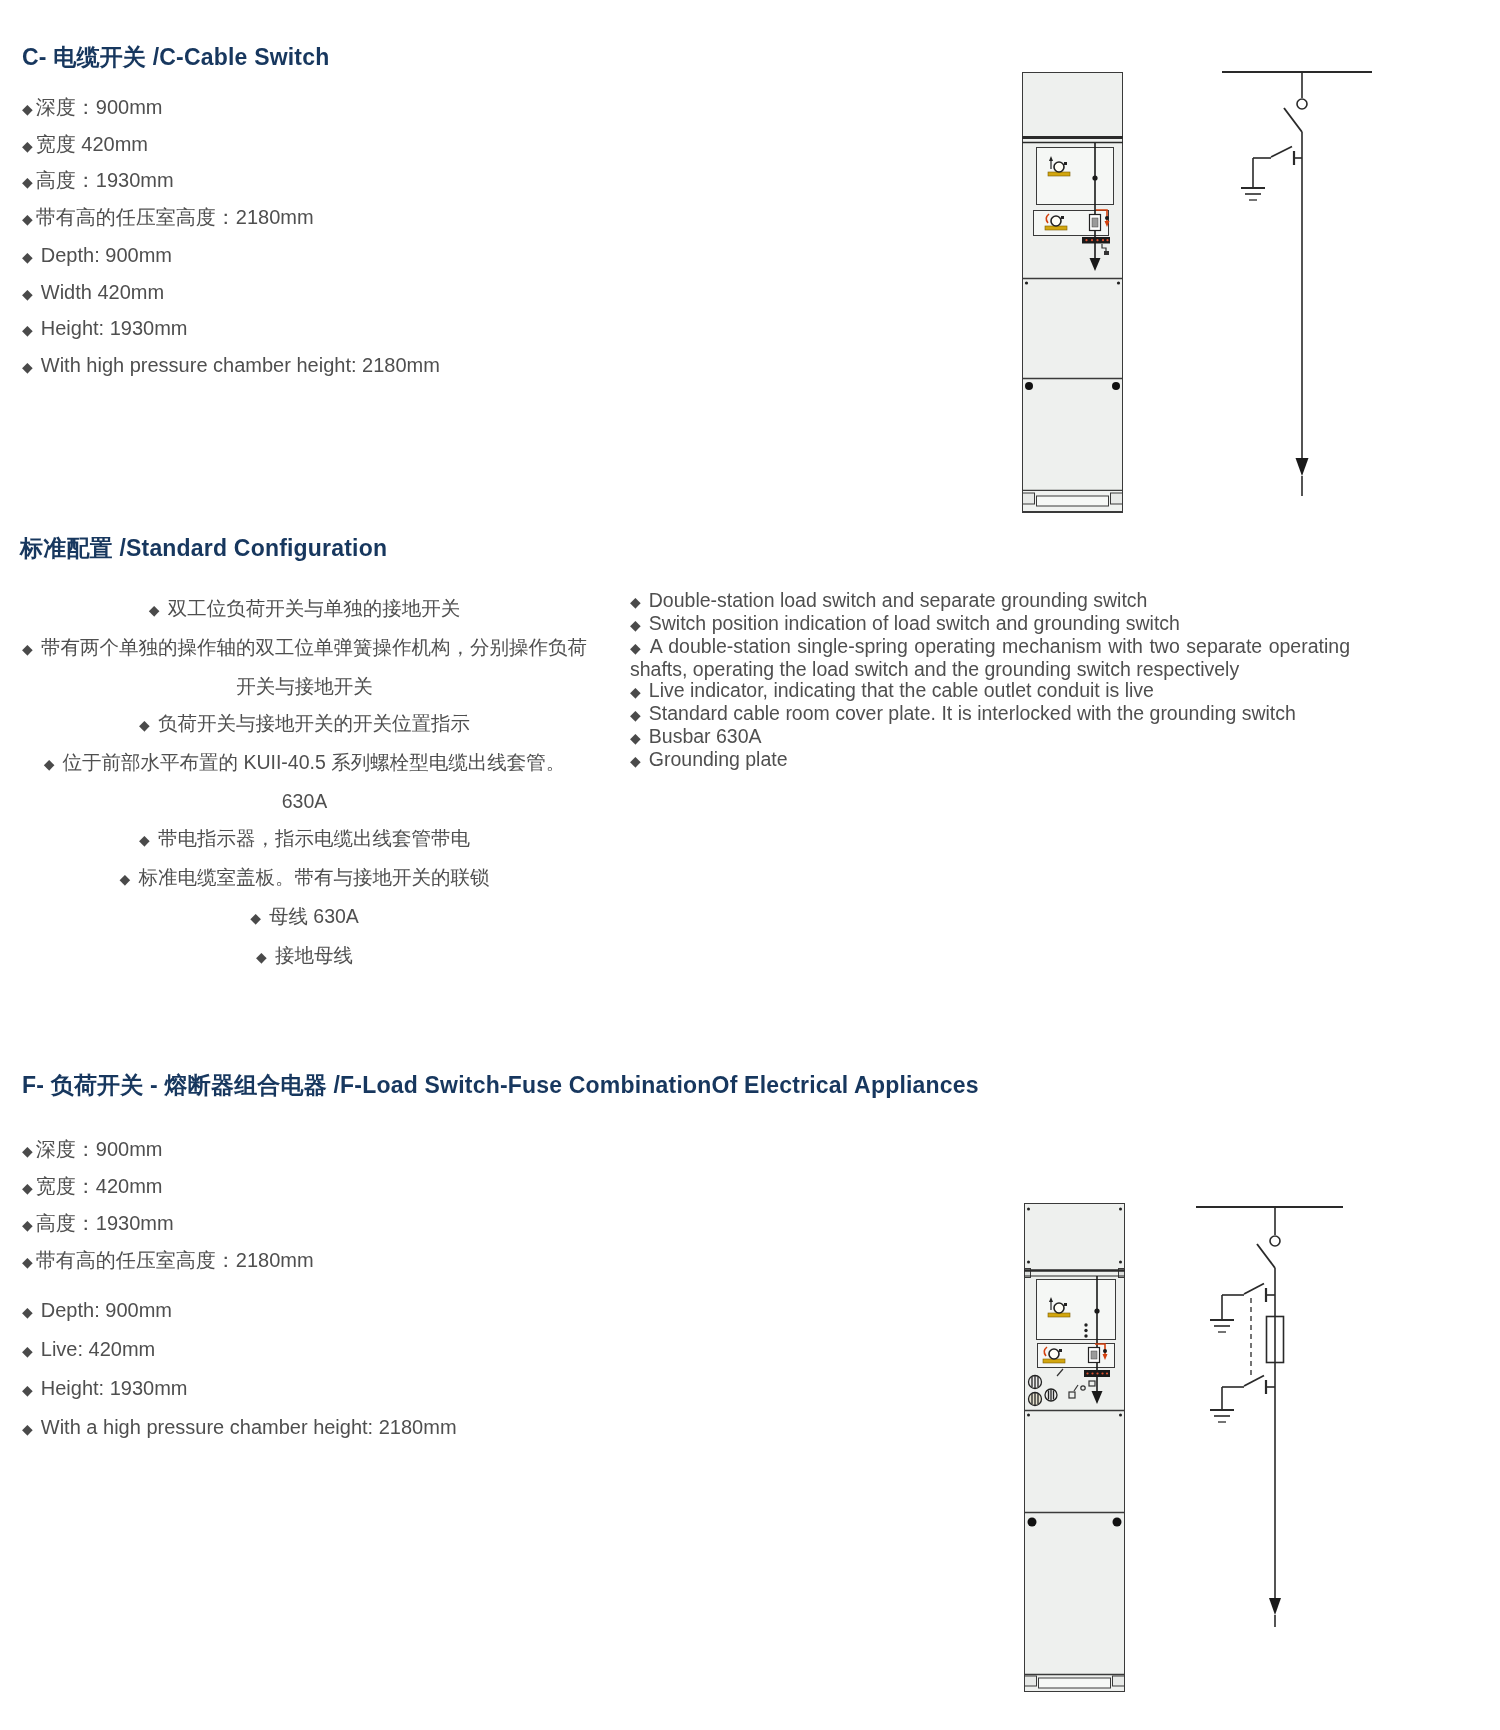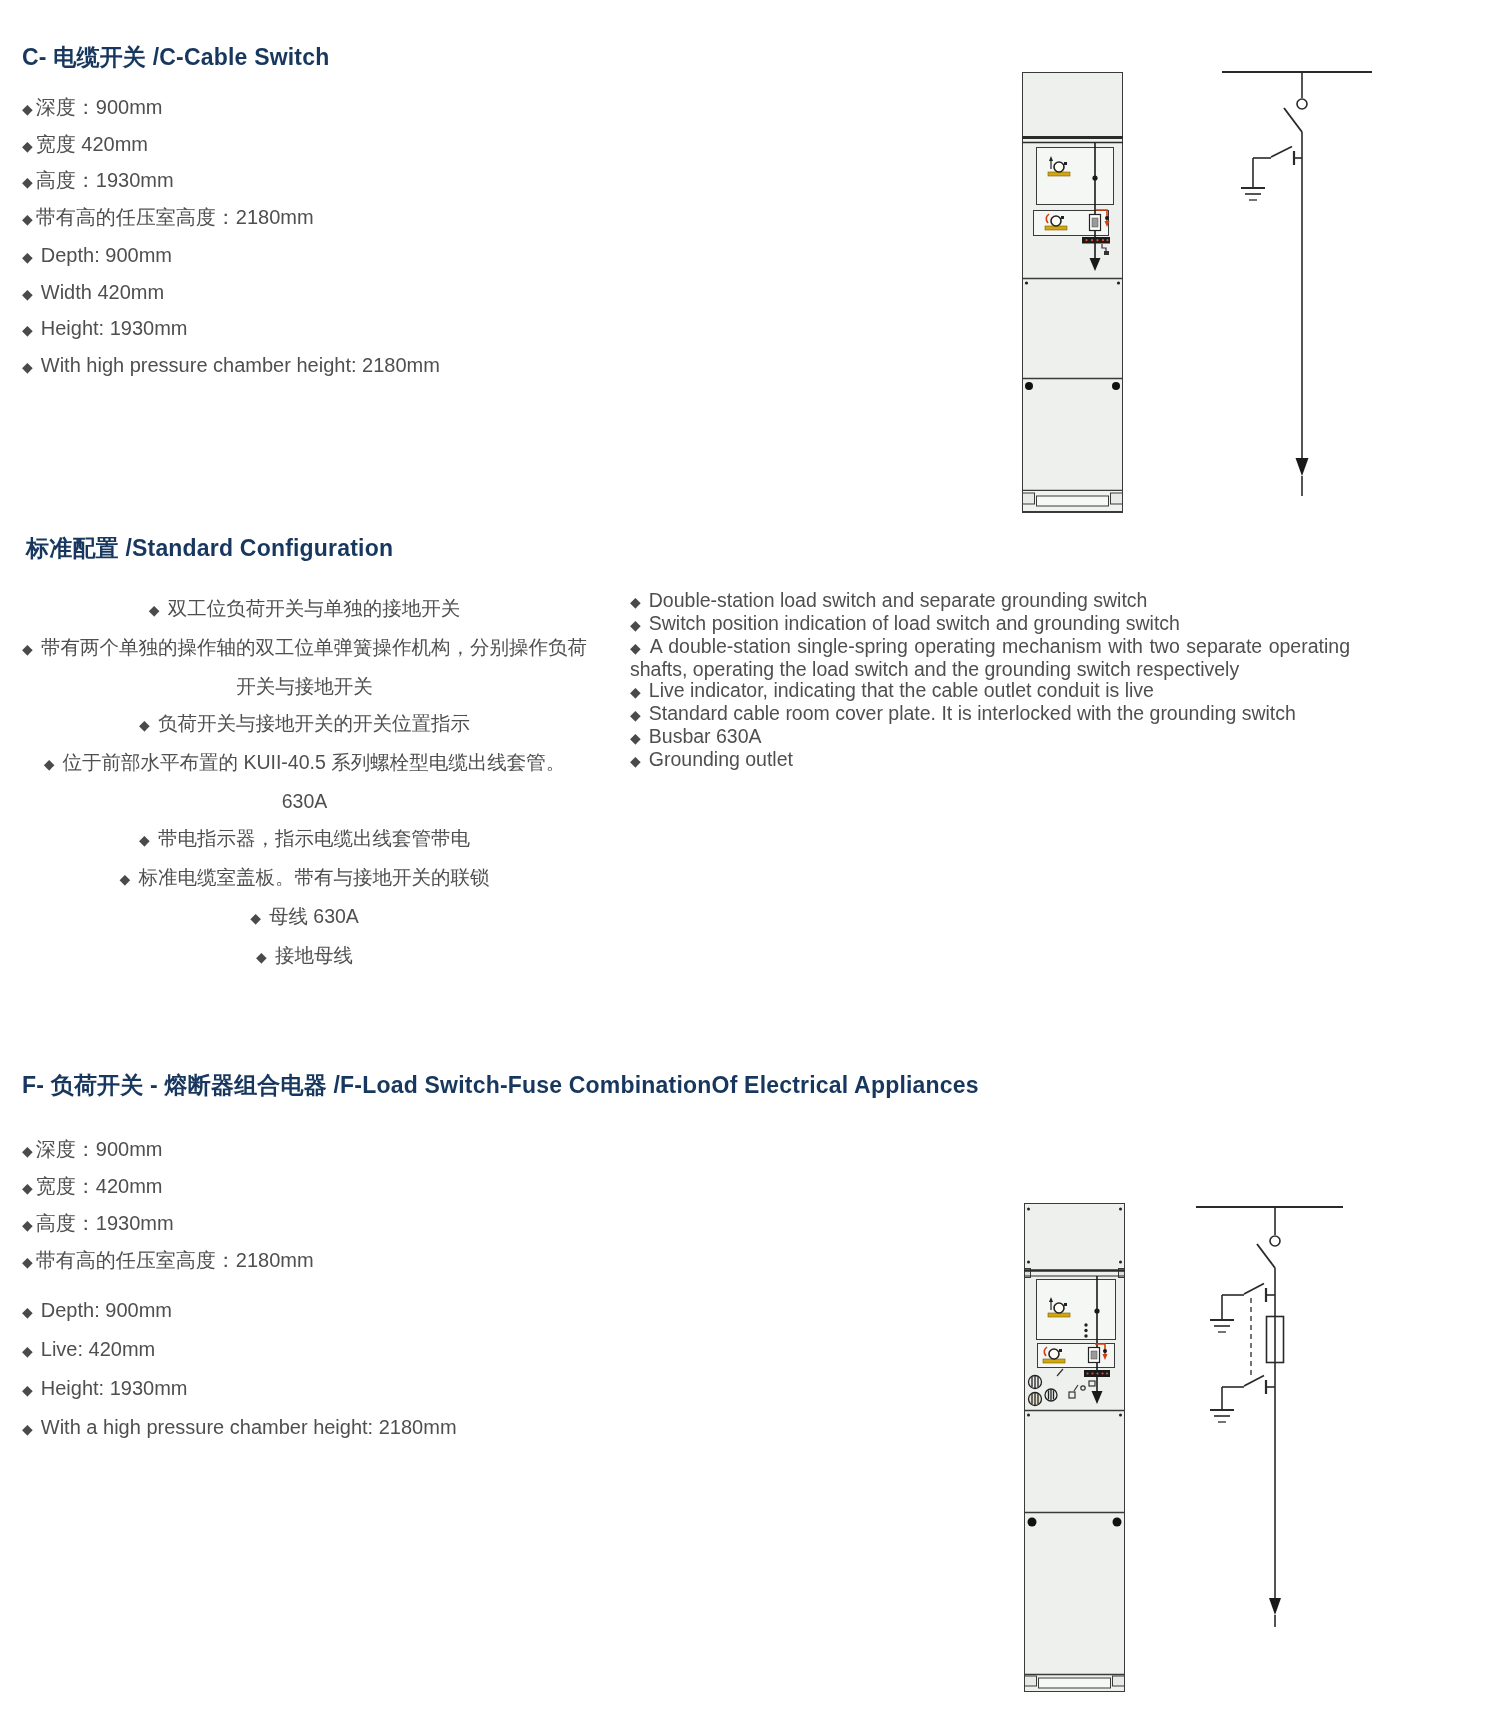--- a/index.html
+++ b/index.html
@@ -121,41 +121,41 @@
         <line x1="68" y1="103" x2="68" y2="133"></line>
         <line x1="56" y1="133" x2="80" y2="133" stroke-width="2"></line>
         <line x1="60" y1="139" x2="76" y2="139" stroke-width="1.6"></line>
         <line x1="64" y1="145" x2="72" y2="145" stroke-width="1.3"></line>
         <line x1="117" y1="421" x2="117" y2="441"></line>
       </g>
       <polygon points="110.5,403 123.5,403 117,421" fill="#1a1a1a"></polygon>
     </svg>
   </div>
 
-  <h2 class="h" style="left:26px;top:533px;">标准配置 /Standard Configuration</h2>
+  <h2 class="h" style="left:20px;top:533px;">标准配置 /Standard Configuration</h2>
 
   <div class="list std-cn" style="left:22px;top:590px;width:565px;">
       <div class="li"><span class="diamond">◆</span><span>双工位负荷开关与单独的接地开关</span></div>
       <div class="li"><span class="diamond">◆</span><span>带有两个单独的操作轴的双工位单弹簧操作机构，分别操作负荷开关与接地开关</span></div>
       <div class="li"><span class="diamond">◆</span><span>负荷开关与接地开关的开关位置指示</span></div>
       <div class="li"><span class="diamond">◆</span><span>位于前部水平布置的 KUII-40.5 系列螺栓型电缆出线套管。630A</span></div>
       <div class="li"><span class="diamond">◆</span><span>带电指示器，指示电缆出线套管带电</span></div>
       <div class="li"><span class="diamond">◆</span><span>标准电缆室盖板。带有与接地开关的联锁</span></div>
       <div class="li"><span class="diamond">◆</span><span>母线 630A</span></div>
       <div class="li"><span class="diamond">◆</span><span>接地母线</span></div>
     </div>
 
   <div class="list std-en" style="left:630px;top:590px;width:720px;">
       <div class="li"><span class="diamond">◆</span><span>Double-station load switch and separate grounding switch</span></div>
       <div class="li"><span class="diamond">◆</span><span>Switch position indication of load switch and grounding switch</span></div>
       <div class="li"><span class="diamond">◆</span><span>A double-station single-spring operating mechanism with two separate operating shafts, operating the load switch and the grounding switch respectively</span></div>
       <div class="li"><span class="diamond">◆</span><span>Live indicator, indicating that the cable outlet conduit is live</span></div>
       <div class="li"><span class="diamond">◆</span><span>Standard cable room cover plate. It is interlocked with the grounding switch</span></div>
       <div class="li"><span class="diamond">◆</span><span>Busbar 630A</span></div>
-      <div class="li"><span class="diamond">◆</span><span>Grounding outlet</span></div>
+      <div class="li"><span class="diamond">◆</span><span>Grounding plate</span></div>
     </div>
 
   <h2 class="h" style="left:22px;top:1070px;">F- 负荷开关 - 熔断器组合电器 /F-Load Switch-Fuse CombinationOf Electrical Appliances</h2>
 
   <div class="list dimf tight" style="left:22px;top:1132px;">
       <div class="li"><span class="diamond">◆</span><span>深度：900mm</span></div>
       <div class="li"><span class="diamond">◆</span><span>宽度：420mm</span></div>
       <div class="li"><span class="diamond">◆</span><span>高度：1930mm</span></div>
       <div class="li"><span class="diamond">◆</span><span>带有高的任压室高度：2180mm</span></div>
     </div>

